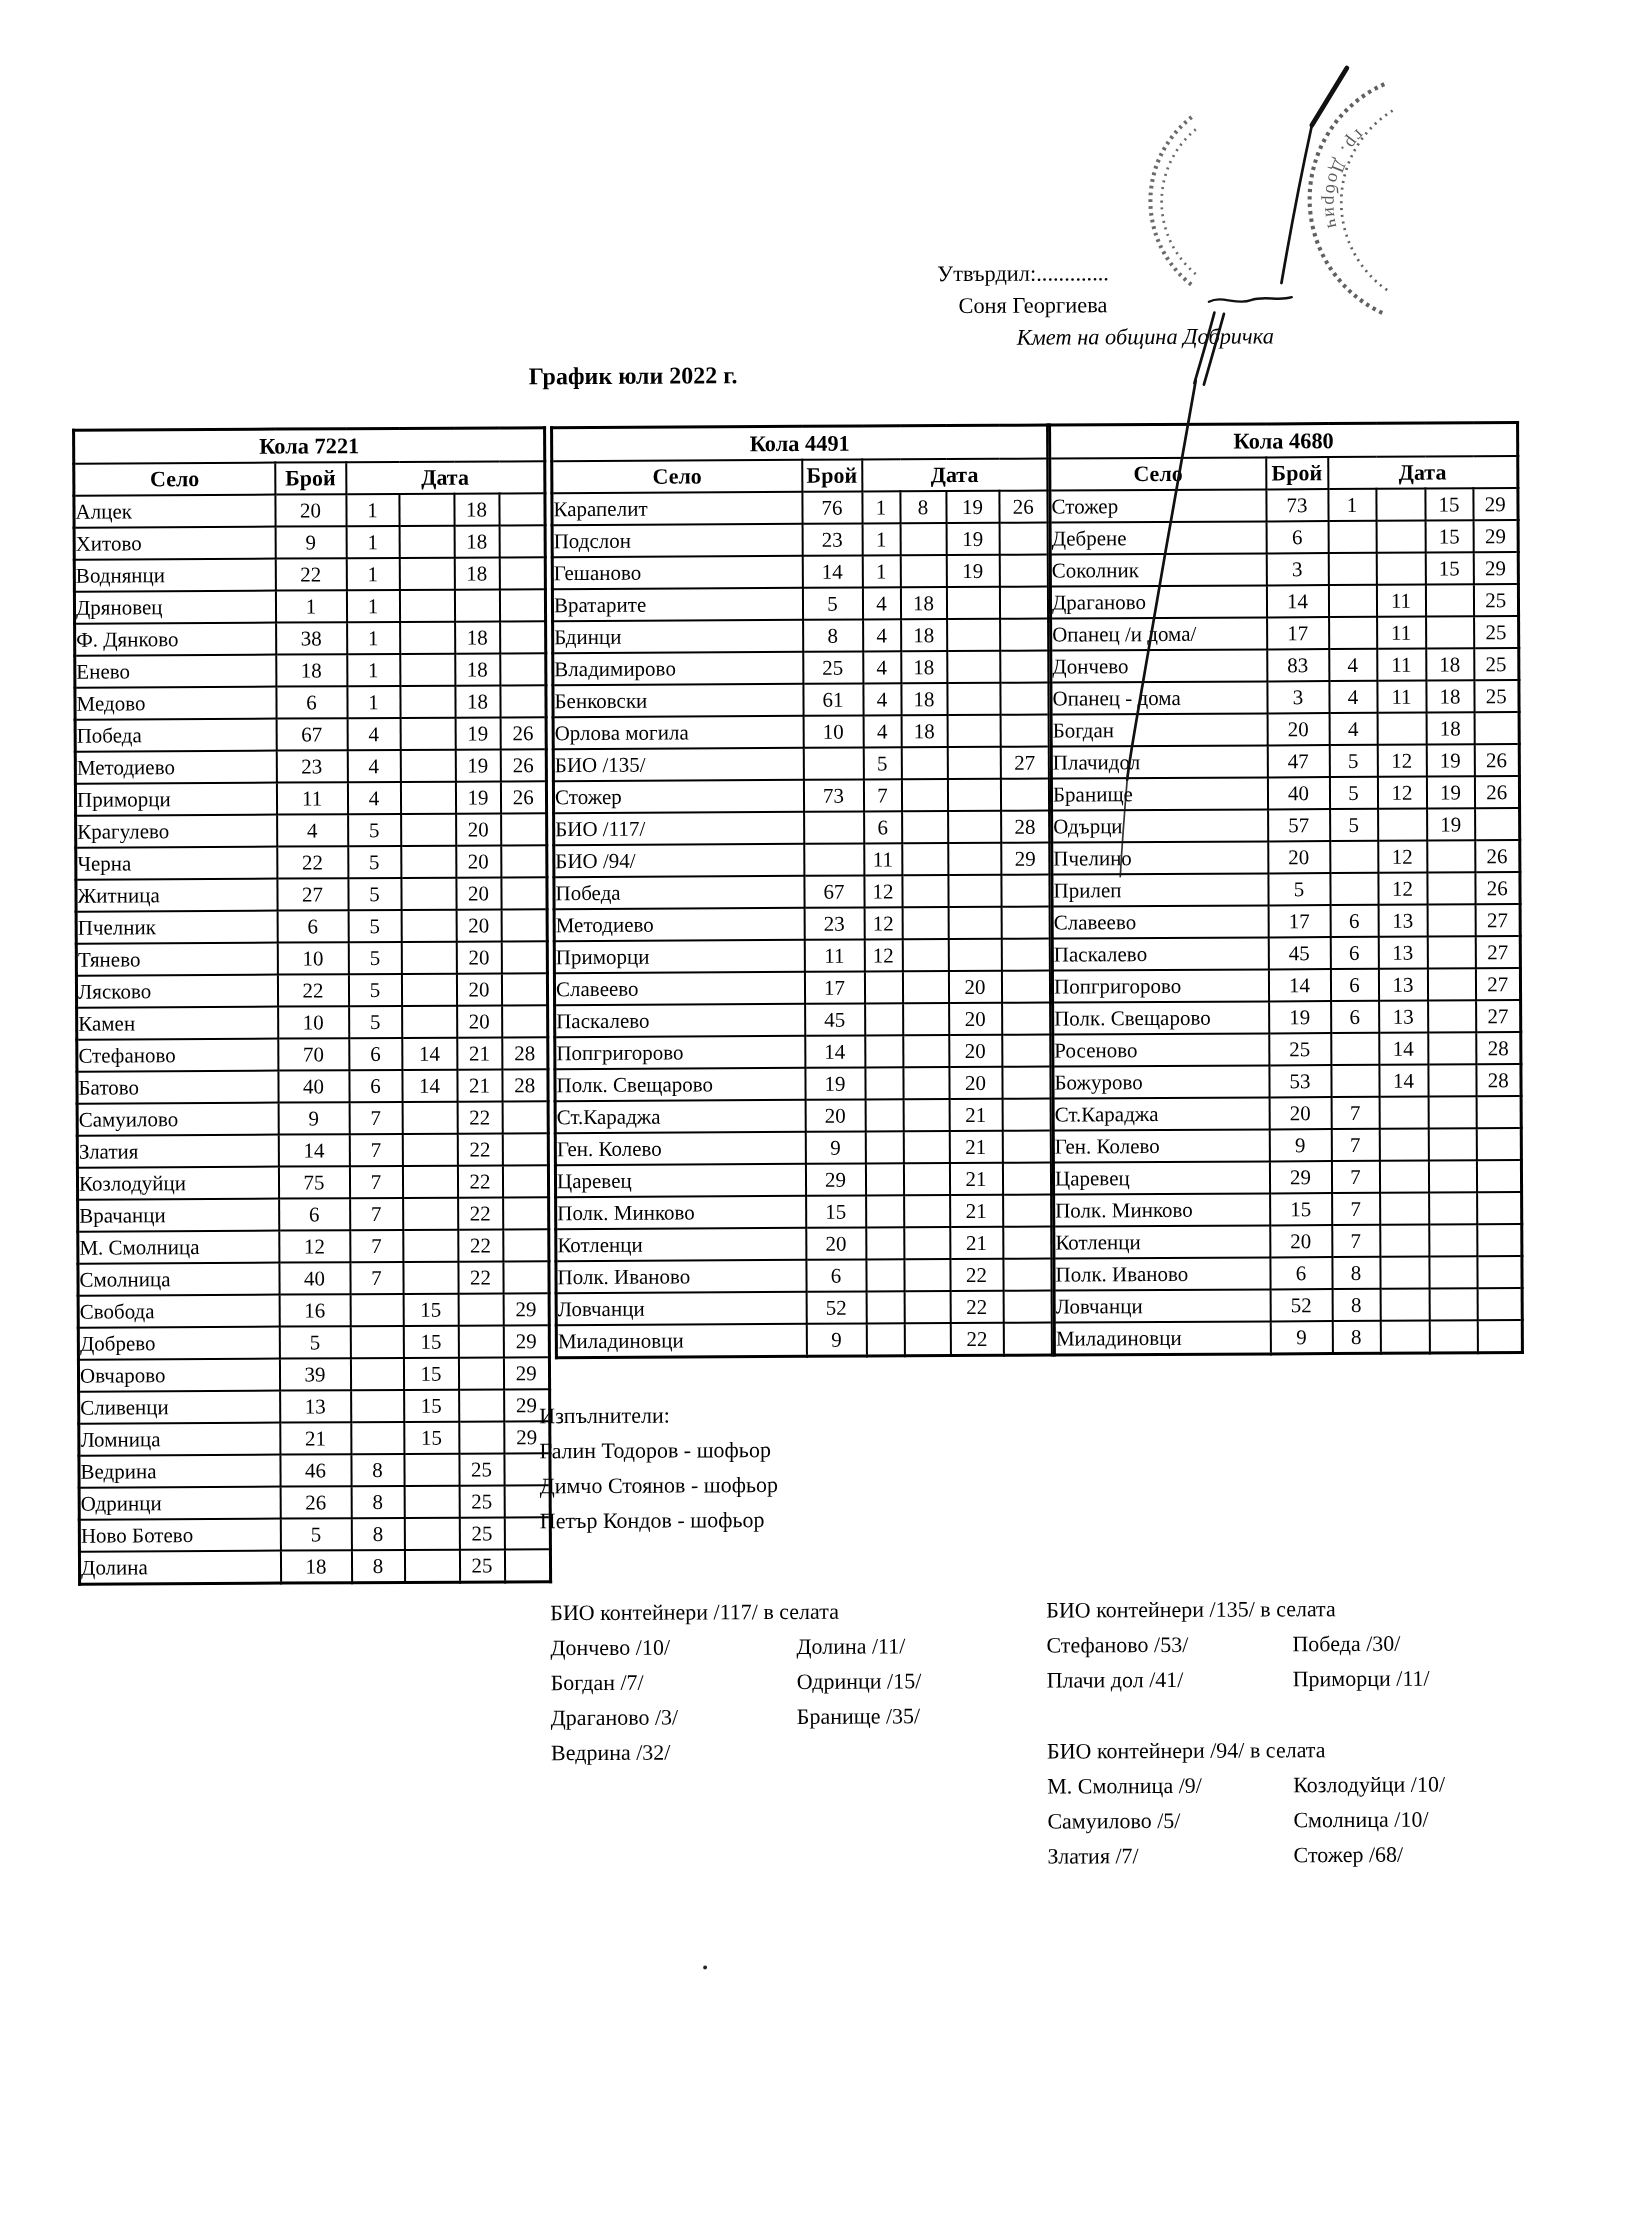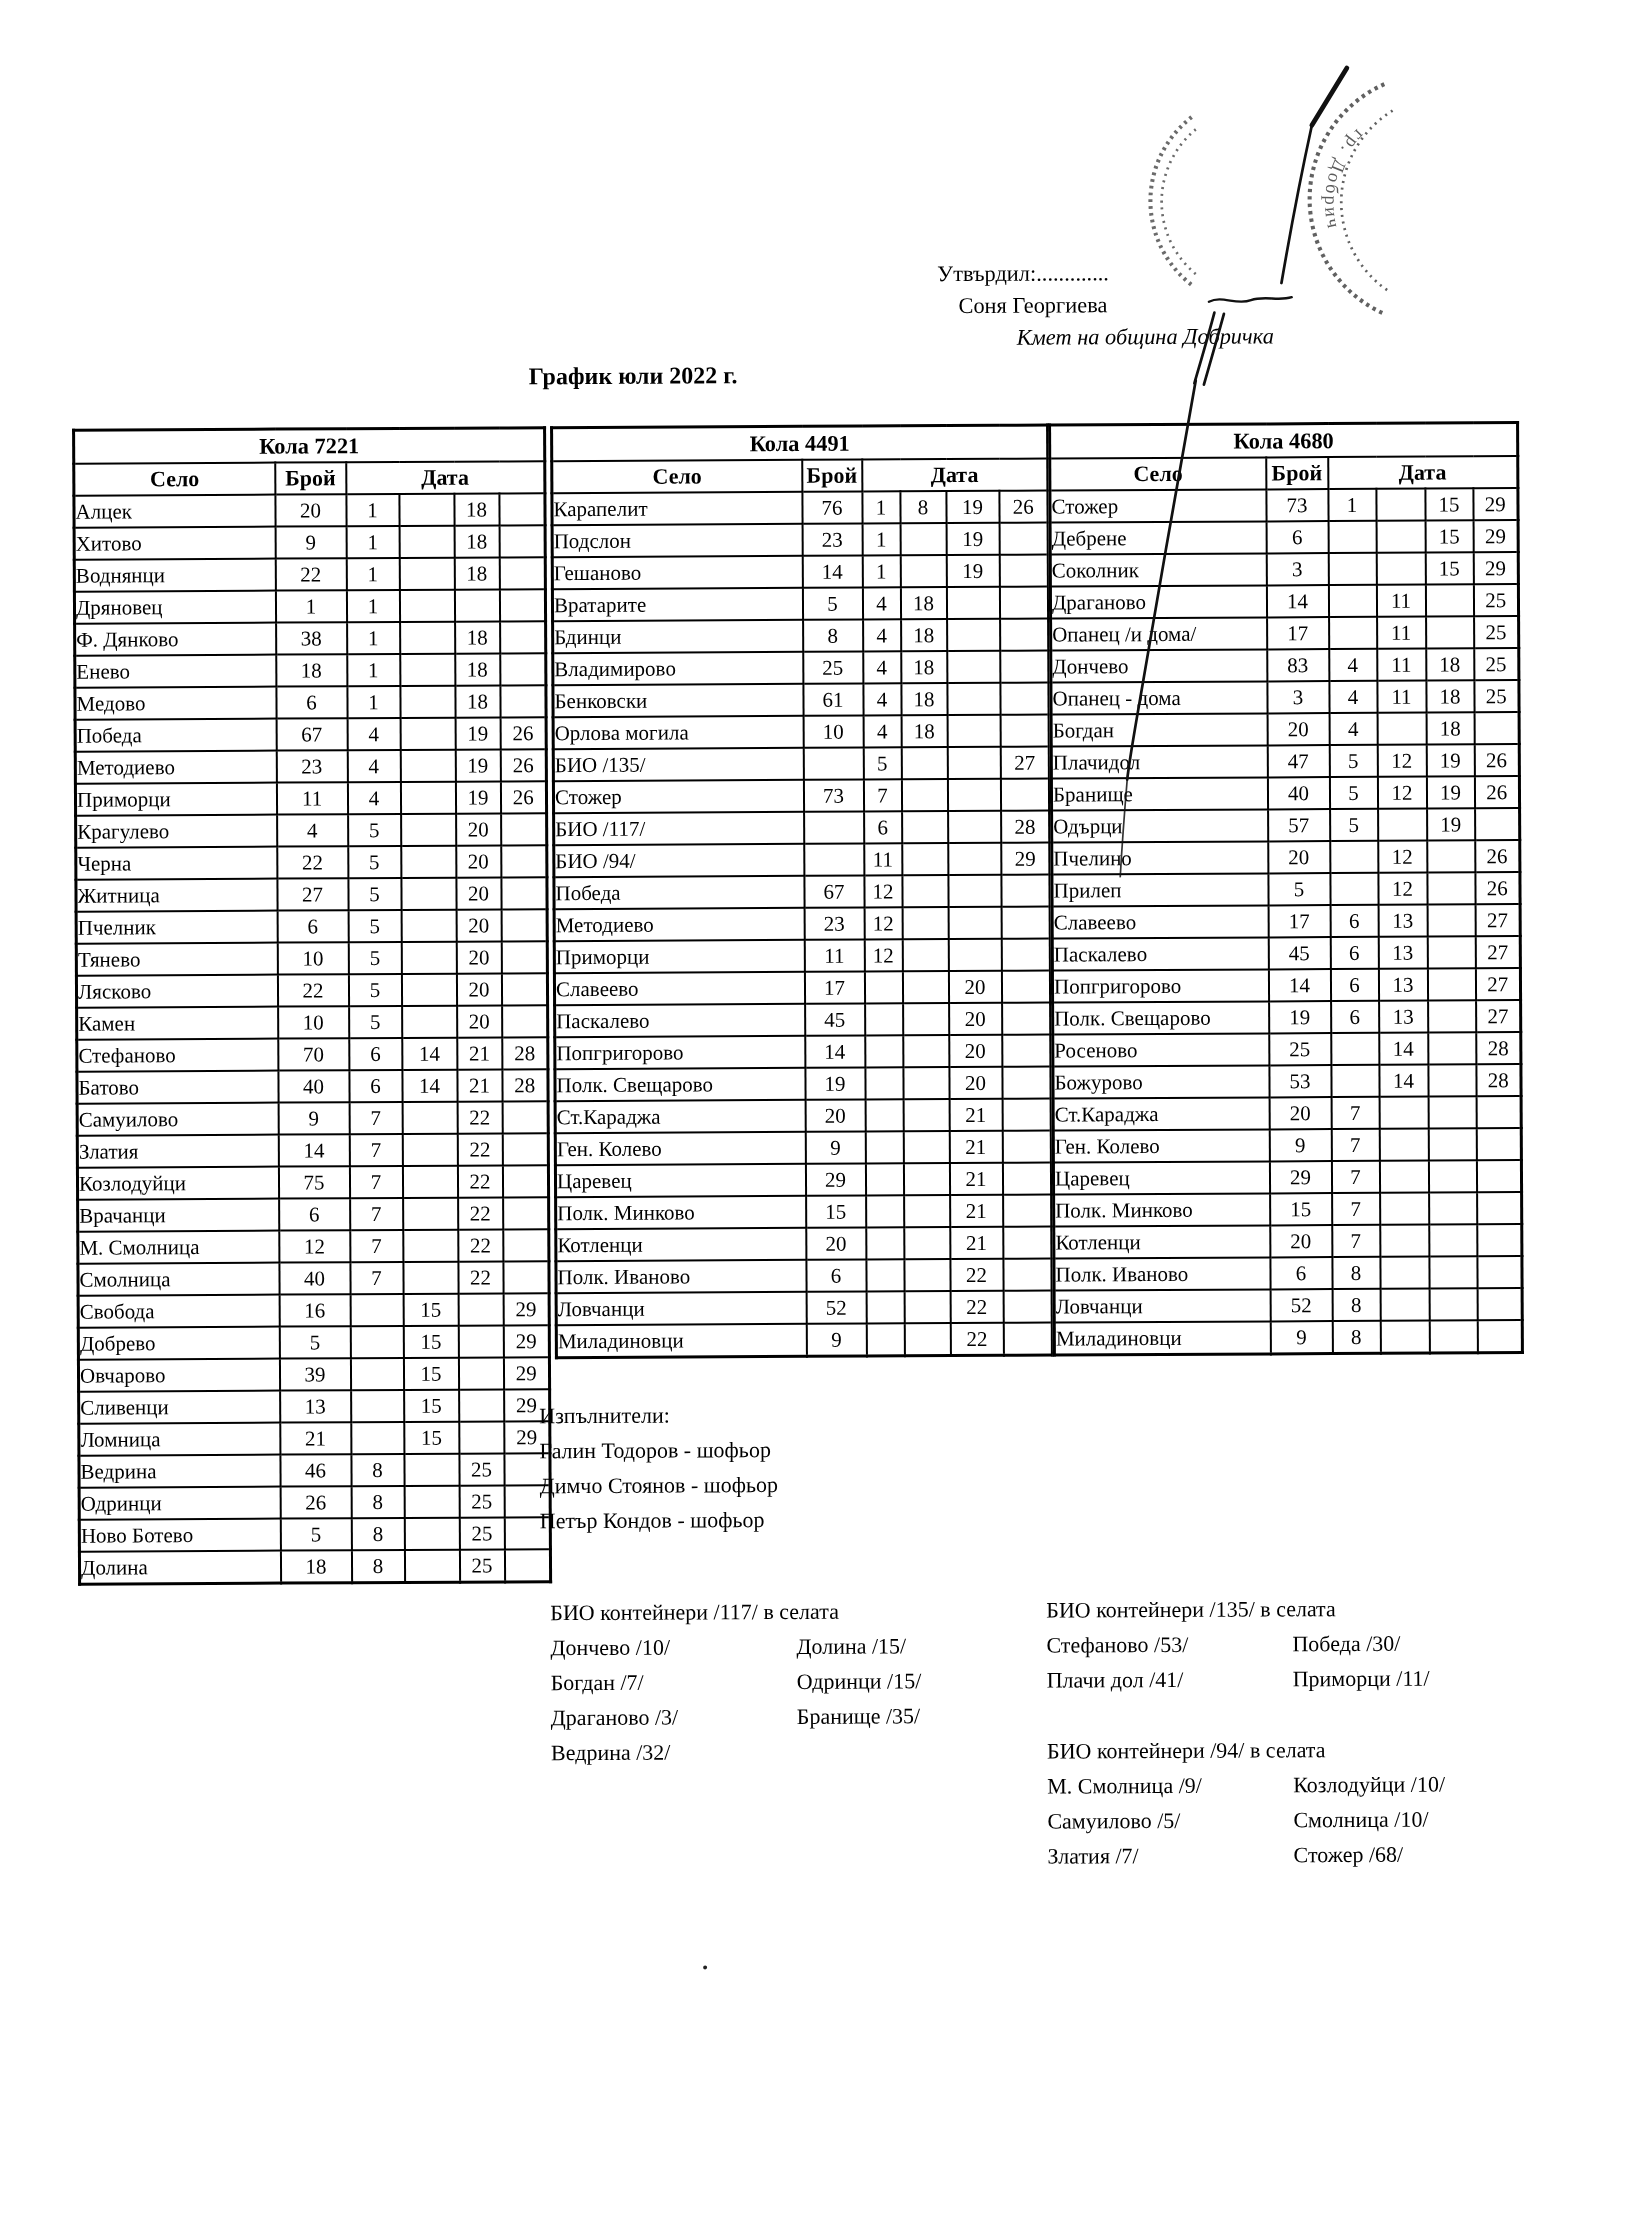--- a/index.html
+++ b/index.html
@@ -824,21 +824,21 @@
           <div class="lrow">Димчо Стоянов - шофьор</div>
           <div class="lrow">Петър Кондов - шофьор</div>
         </div>
     </div>
 
     <div class="abs bio" id="s117">
       <div>БИО контейнери /117/ в селата</div>
       <div>
           <div class="lrow">
             <span class="lcell">Дончево /10/</span>
-            <span class="lcell">Долина /15/</span>
+            <span class="lcell">Долина /11/</span>
           </div>
           <div class="lrow">
             <span class="lcell">Богдан /7/</span>
             <span class="lcell">Одринци /15/</span>
           </div>
           <div class="lrow">
             <span class="lcell">Драганово /3/</span>
             <span class="lcell">Бранище /35/</span>
           </div>
           <div class="lrow">

